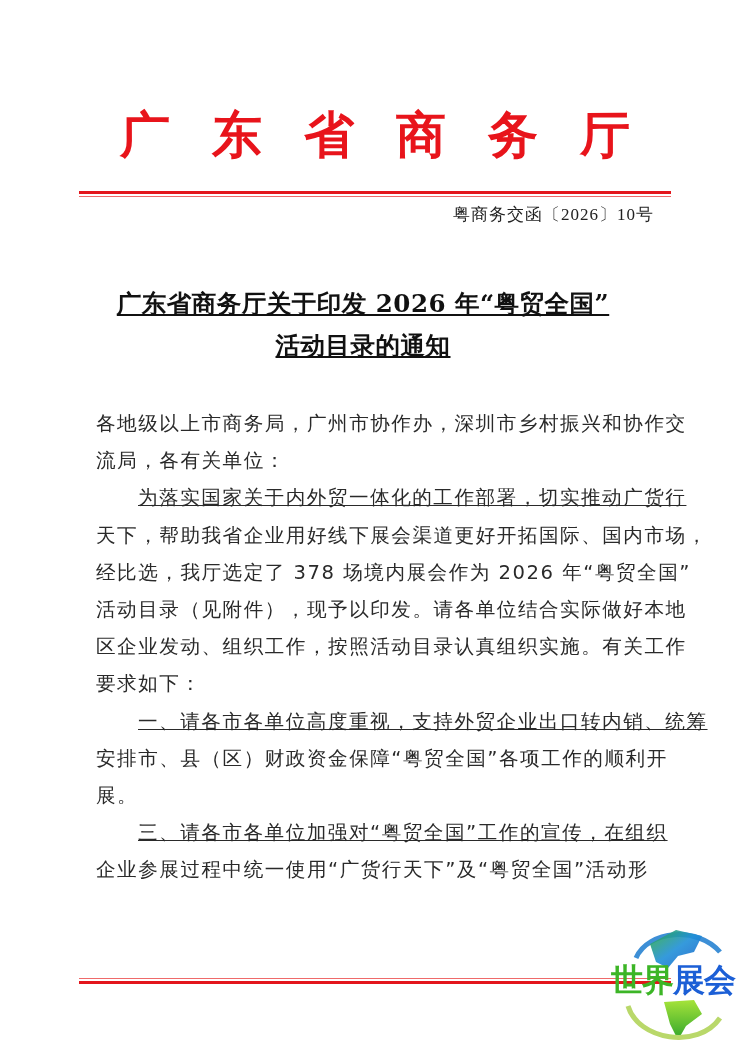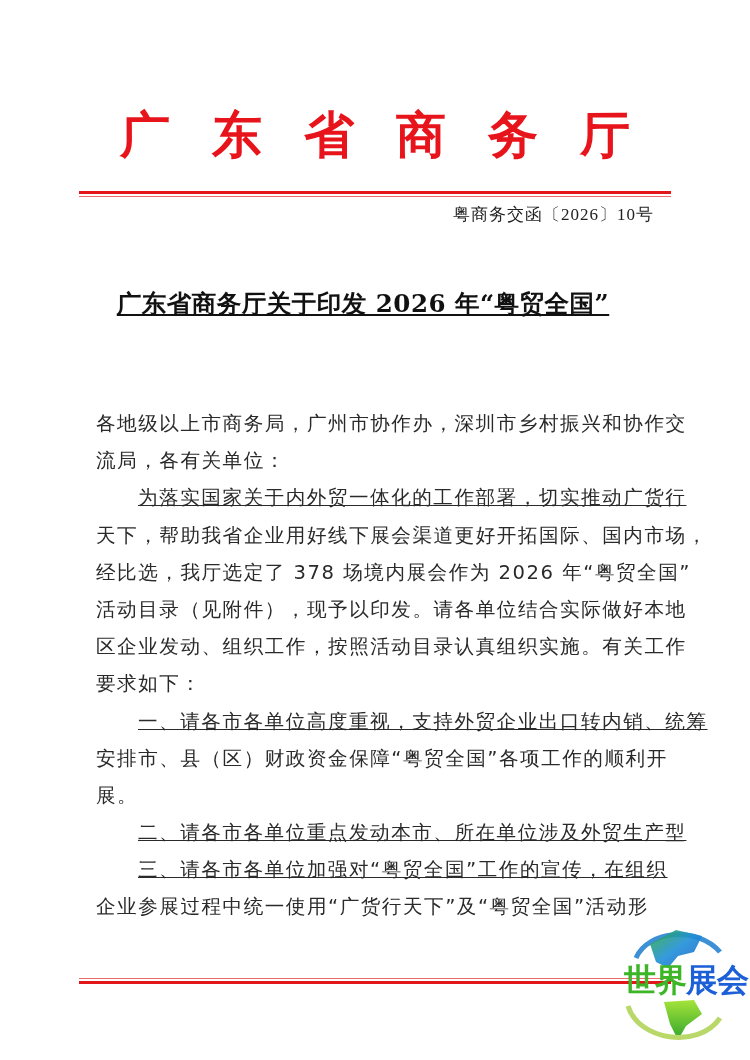--- a/index.html
+++ b/index.html
@@ -100,21 +100,21 @@
       left: 598px;
       top: 922px;
       width: 150px;
       height: 132px;
     }
     .logo-text {
       position: absolute;
       left: 0;
       top: 38px;
       width: 150px;
-      text-align: right;
+      text-align: center;
       font-family: "DejaVu Sans", "Liberation Sans", sans-serif;
       font-weight: bold;
       font-size: 32px;
       line-height: 40px;
       letter-spacing: -1px;
       white-space: nowrap;
     }
     .logo-text .g { color: #3cb526; }
     .logo-text .b { color: #1c5fd6; }
   </style>
@@ -132,35 +132,35 @@
     <span>厅</span>
   </div>
 
   <div class="rule-thick" style="top:191px;"></div>
   <div class="rule-thin" style="top:196px;"></div>
 
   <div class="doc-number">粤商务交函〔2026〕10号</div>
 
   <div class="doc-title">
     <span class="line">广东省商务厅关于印发 2026 年“粤贸全国”</span>
+    <span class="line">活动目录的通知</span>
   </div>
 
   <div class="body-text">
     <span class="l">各地级以上市商务局，广州市协作办，深圳市乡村振兴和协作交</span>
     <span class="l">流局，各有关单位：</span>
     <span class="l ind">为落实国家关于内外贸一体化的工作部署，切实推动广货行</span>
     <span class="l">天下，帮助我省企业用好线下展会渠道更好开拓国际、国内市场，</span>
     <span class="l">经比选，我厅选定了 378 场境内展会作为 2026 年“粤贸全国”</span>
     <span class="l">活动目录（见附件），现予以印发。请各单位结合实际做好本地</span>
     <span class="l">区企业发动、组织工作，按照活动目录认真组织实施。有关工作</span>
     <span class="l">要求如下：</span>
     <span class="l ind">一、请各市各单位高度重视，支持外贸企业出口转内销、统筹</span>
     <span class="l">安排市、县（区）财政资金保障“粤贸全国”各项工作的顺利开</span>
     <span class="l">展。</span>
-    <span class="l ind">二、请各市各单位重点发动本市、所在单位涉及外贸生产型</span>
     <span class="l ind">三、请各市各单位加强对“粤贸全国”工作的宣传，在组织</span>
     <span class="l">企业参展过程中统一使用“广货行天下”及“粤贸全国”活动形</span>
   </div>
 
   <div class="rule-thin" style="top:978px;"></div>
   <div class="rule-thick" style="top:981px;"></div>
 
   <div class="logo">
     <svg width="150" height="132" viewBox="0 0 150 132" style="position:absolute;left:0;top:0;">
       <defs>

